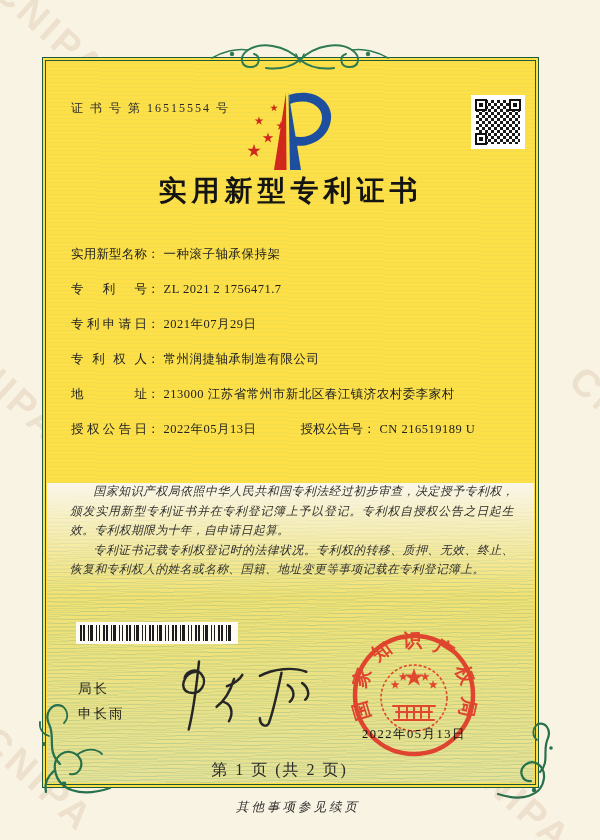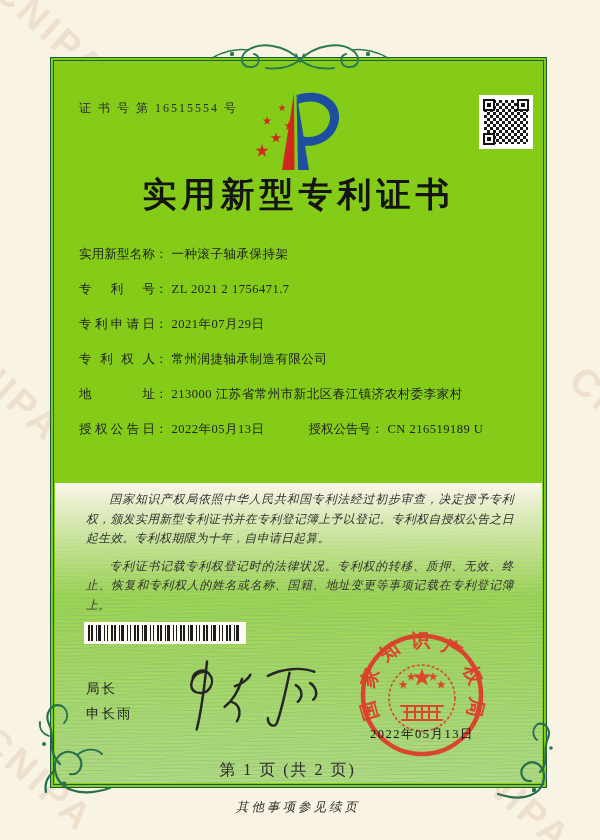--- a/index.html
+++ b/index.html
@@ -10,22 +10,22 @@
   }
   
   .wm {
     position:absolute; font-family:"Liberation Sans","DejaVu Sans",sans-serif;
     font-weight:bold; font-size:38px; letter-spacing:4px;
     color:rgba(205,170,140,0.26); transform:rotate(42deg); user-select:none;
     white-space:nowrap;
   }
   
   .frame {
-    position:absolute; left:50px; top:57px; width:495px; height:729px;
-    border:1.5px solid #1c5a40; background:#84cc16;
+    position:absolute; left:42px; top:57px; width:495px; height:729px;
+    border:1.5px solid #1c5a40; background:#fde047;
   }
   .frame .inner-line {
     position:absolute; inset:2px; border:1px solid #1c5a40; pointer-events:none; z-index:5;
   }
   .waves-soft {
     position:absolute; inset:4px;
     background:repeating-linear-gradient(0.6deg, rgba(120,170,135,0.07) 0 1px, transparent 1px 4px);
   }
   .waves-strong {
     position:absolute; left:4px; right:4px; bottom:4px; height:300px;
@@ -49,38 +49,38 @@
     background:repeating-conic-gradient(#1a1a1a 0 25%, #ffffff 0 50%) 0 0 / 6px 6px;
   }
   .finder {
     position:absolute; width:12px; height:12px; background:#fff;
     border:2.5px solid #111; box-sizing:border-box;
   }
   .finder::after { content:""; position:absolute; inset:2px; background:#111; }
   .f-tl { left:-1px; top:-1px; } .f-tr { right:-1px; top:-1px; } .f-bl { left:-1px; bottom:-1px; }
   .title {
     position:absolute; left:0; right:0; top:114px; text-align:center;
-    font-size:34px; font-weight:600; letter-spacing:5px; color:#141414;
+    font-size:28px; font-weight:600; letter-spacing:5px; color:#141414;
   }
   
   .fields { position:absolute; left:28px; top:188px; width:442px; }
   .frow { height:35px; font-size:12.5px; color:#222; white-space:nowrap; }
   .flabel {
     display:inline-block; width:76px; text-align:justify; text-align-last:justify; vertical-align:top;
   }
   .fcolon { display:inline-block; margin-right:4px; }
   .fvalue { letter-spacing:0.5px; }
   .fpair2 { margin-left:44px; }
   
   .paras {
     position:absolute; left:27px; top:424px; width:444px;
     font-size:11.8px; line-height:19.5px; color:#30302e;
     font-style:italic; text-align:justify; letter-spacing:0.4px;
   }
-  .paras p { margin:8px; text-indent:2em; }
+  .paras p { margin:0; text-indent:2em; }
   
   .barcode {
     position:absolute; left:33px; top:564px; width:162px; height:22px;
     background:#fdfbf4; padding:0; box-sizing:border-box;
   }
   .bars {
     position:absolute; inset:3px 4px;
     background:repeating-linear-gradient(90deg,
       #1c1c1c 0 2px, transparent 2px 3px,
       #1c1c1c 3px 5px, transparent 5px 8px,

